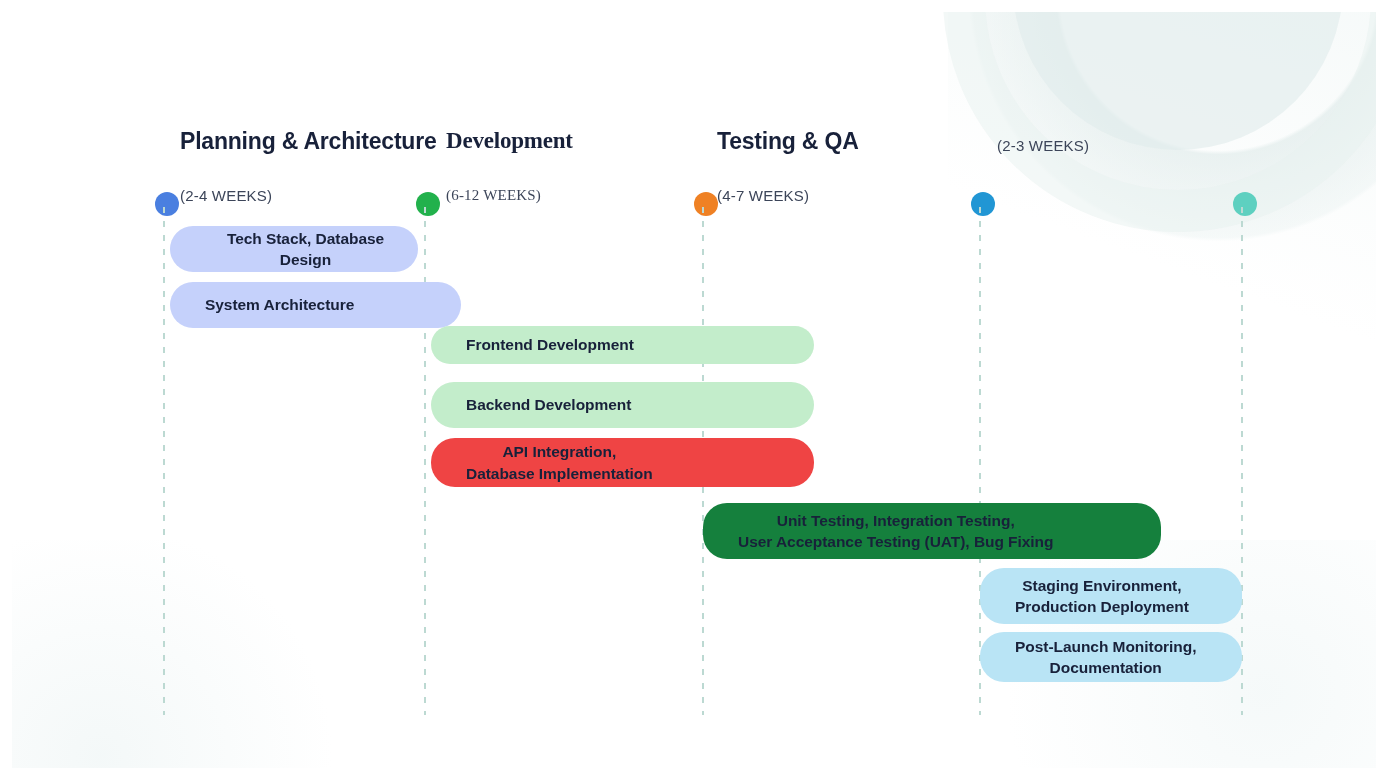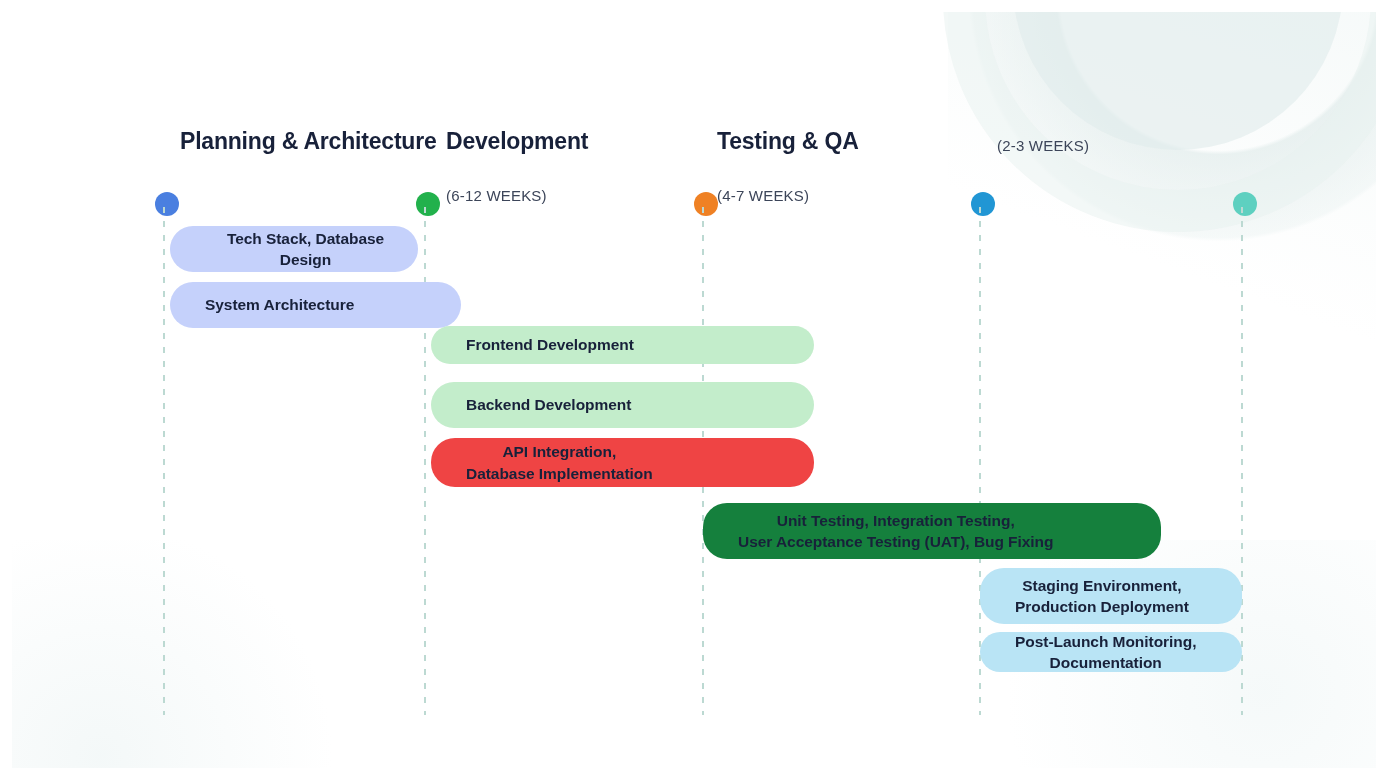--- a/index.html
+++ b/index.html
@@ -135,22 +135,23 @@
         <div class="axis-line"></div>
       </div>
       <div class="axis" style="left: 1229px;">
         <div class="axis-dot" style="background: rgb(94, 208, 192);"></div>
         <div class="axis-line"></div>
       </div>
     </div>
   <div id="headers-layer">
       <div class="phase-header" style="left: 144px; top: 92px;">
         <div class="phase-title">Planning &amp; Architecture</div>
+        <div class="phase-duration">(2-4 WEEKS)</div>
       </div>
-      <div class="phase-header" style="left: 410px; top: 92px;">
+      <div class="phase-header" style="left: 410px; top: 92px; font-family: Liberation Serif, serif;">
         <div class="phase-title">Development</div>
         <div class="phase-duration">(6-12 WEEKS)</div>
       </div>
       <div class="phase-header" style="left: 681px; top: 92px;">
         <div class="phase-title">Testing &amp; QA</div>
         <div class="phase-duration">(4-7 WEEKS)</div>
       </div>
       <div class="phase-header" style="left: 961px; top: 92px;">
         <div class="phase-duration">(2-3 WEEKS)</div>
       </div>
@@ -173,18 +174,18 @@
 Database Implementation</span>
       </div>
       <div class="task-bar" style="left: 691px; top: 491px; width: 458px; height: 56px; background: #15803d;">
         <span class="task-label">Unit Testing, Integration Testing,
 User Acceptance Testing (UAT), Bug Fixing</span>
       </div>
       <div class="task-bar" style="left: 968px; top: 556px; width: 262px; height: 56px; background: rgb(185, 228, 245);">
         <span class="task-label">Staging Environment,
 Production Deployment</span>
       </div>
-      <div class="task-bar" style="left: 968px; top: 620px; width: 262px; height: 40px; background: rgb(185, 228, 245);">
+      <div class="task-bar" style="left: 968px; top: 620px; width: 262px; height: 50px; background: rgb(185, 228, 245);">
         <span class="task-label">Post-Launch Monitoring,
 Documentation</span>
       </div>
     </div>
 </div>
 
 </body></html>

